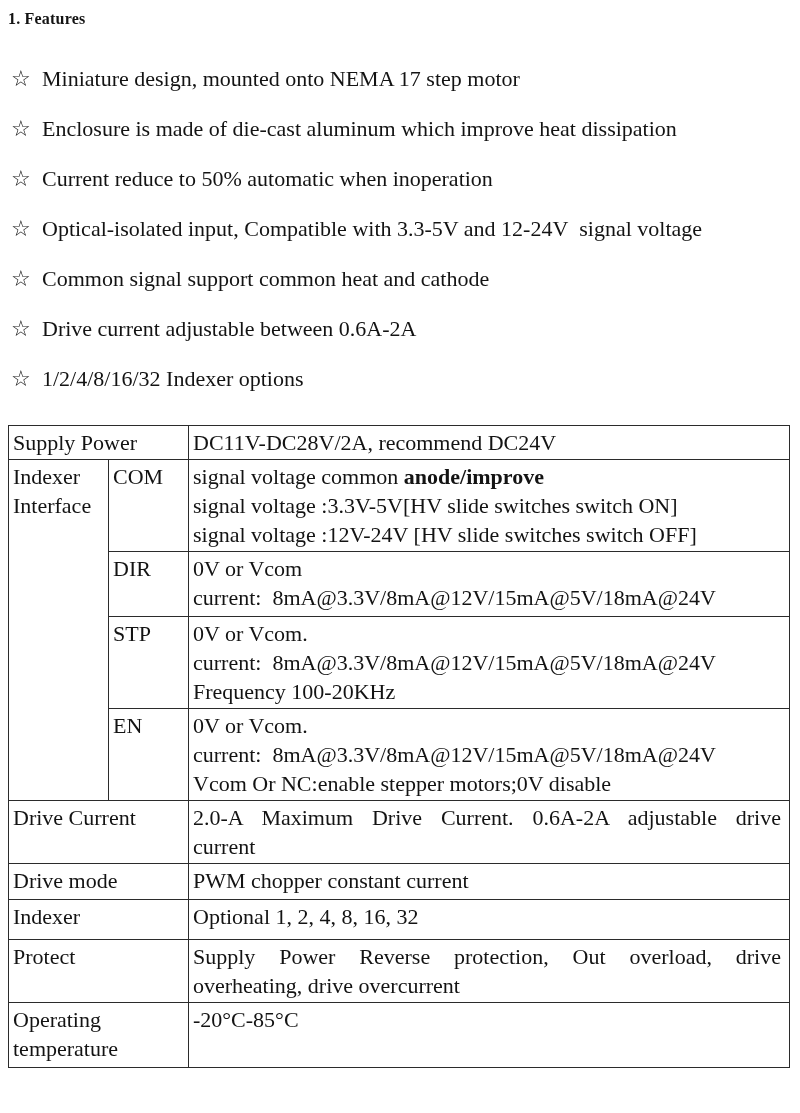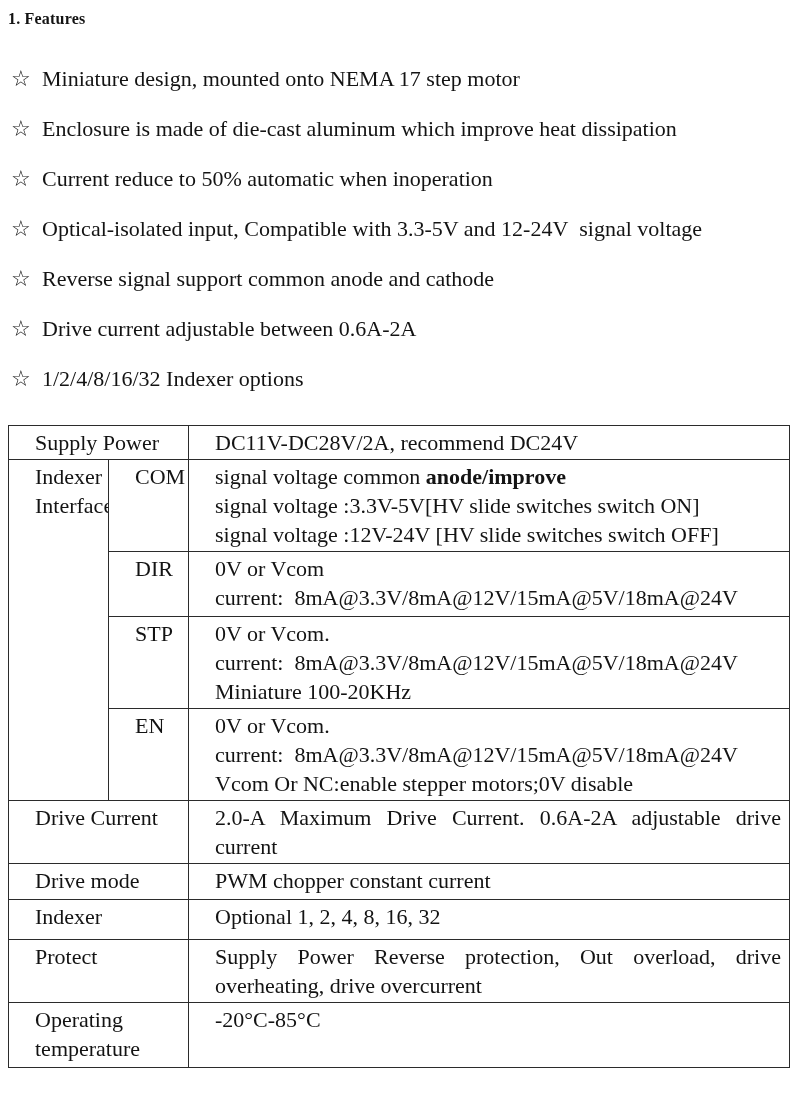--- a/index.html
+++ b/index.html
@@ -51,21 +51,21 @@
   }
   table.params {
     border-collapse: collapse;
     table-layout: fixed;
     width: 781px;
     margin-top: 21px;
   }
   table.params td {
     border: 1.5px solid #2b2b2b;
     vertical-align: top;
-    padding: 2px 8px 2px 26px;
+    padding: 2px 8px 2px 4px;
     font-size: 22px;
     line-height: 29px;
     box-sizing: border-box;
     overflow: hidden;
   }
   tr.r-supply  { height: 34px; }
   tr.r-com     { height: 87px; }
   tr.r-dir     { height: 65px; }
   tr.r-stp     { height: 92px; }
   tr.r-en      { height: 91px; }
@@ -103,21 +103,21 @@
     <div class="feature-item">
       <span class="star">☆</span>
       <span class="feature-text">Current reduce to 50% automatic when inoperation</span>
     </div>
     <div class="feature-item">
       <span class="star">☆</span>
       <span class="feature-text">Optical-isolated input, Compatible with 3.3-5V and 12-24V&nbsp; signal voltage</span>
     </div>
     <div class="feature-item">
       <span class="star">☆</span>
-      <span class="feature-text">Reverse signal support common anode and cathode</span>
+      <span class="feature-text">Common signal support common heat and cathode</span>
     </div>
     <div class="feature-item">
       <span class="star">☆</span>
       <span class="feature-text">Drive current adjustable between 0.6A-2A</span>
     </div>
     <div class="feature-item">
       <span class="star">☆</span>
       <span class="feature-text">1/2/4/8/16/32 Indexer options</span>
     </div>
   </div>
@@ -148,21 +148,21 @@
         <td>
           <div>0V or Vcom</div>
           <div>current:&nbsp; 8mA@3.3V/8mA@12V/15mA@5V/18mA@24V</div>
         </td>
       </tr>
       <tr class="r-stp">
         <td>STP</td>
         <td>
           <div>0V or Vcom.</div>
           <div>current:&nbsp; 8mA@3.3V/8mA@12V/15mA@5V/18mA@24V</div>
-          <div>Miniature 100-20KHz</div>
+          <div>Frequency 100-20KHz</div>
         </td>
       </tr>
       <tr class="r-en">
         <td>EN</td>
         <td>
           <div>0V or Vcom.</div>
           <div>current:&nbsp; 8mA@3.3V/8mA@12V/15mA@5V/18mA@24V</div>
           <div>Vcom Or NC:enable stepper motors;0V disable</div>
         </td>
       </tr>

